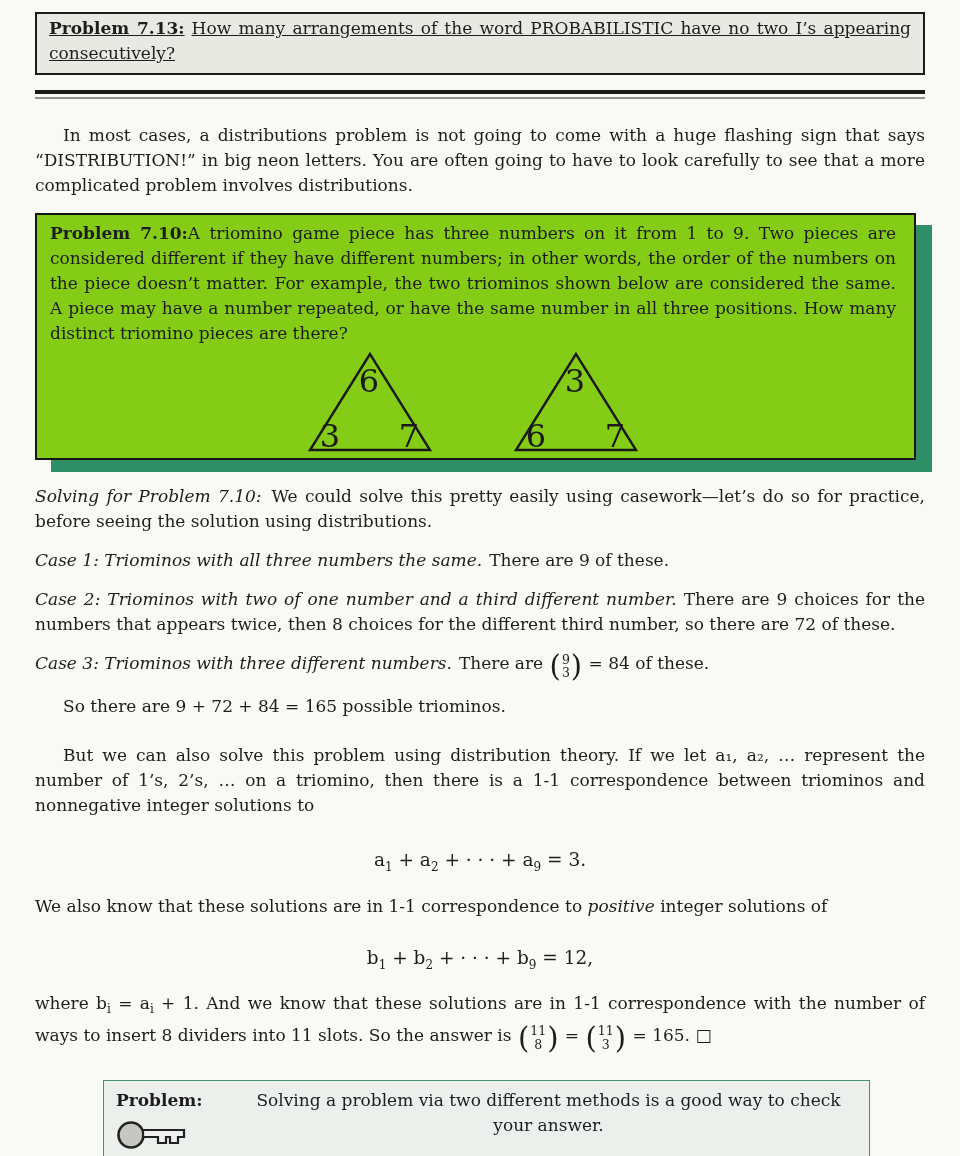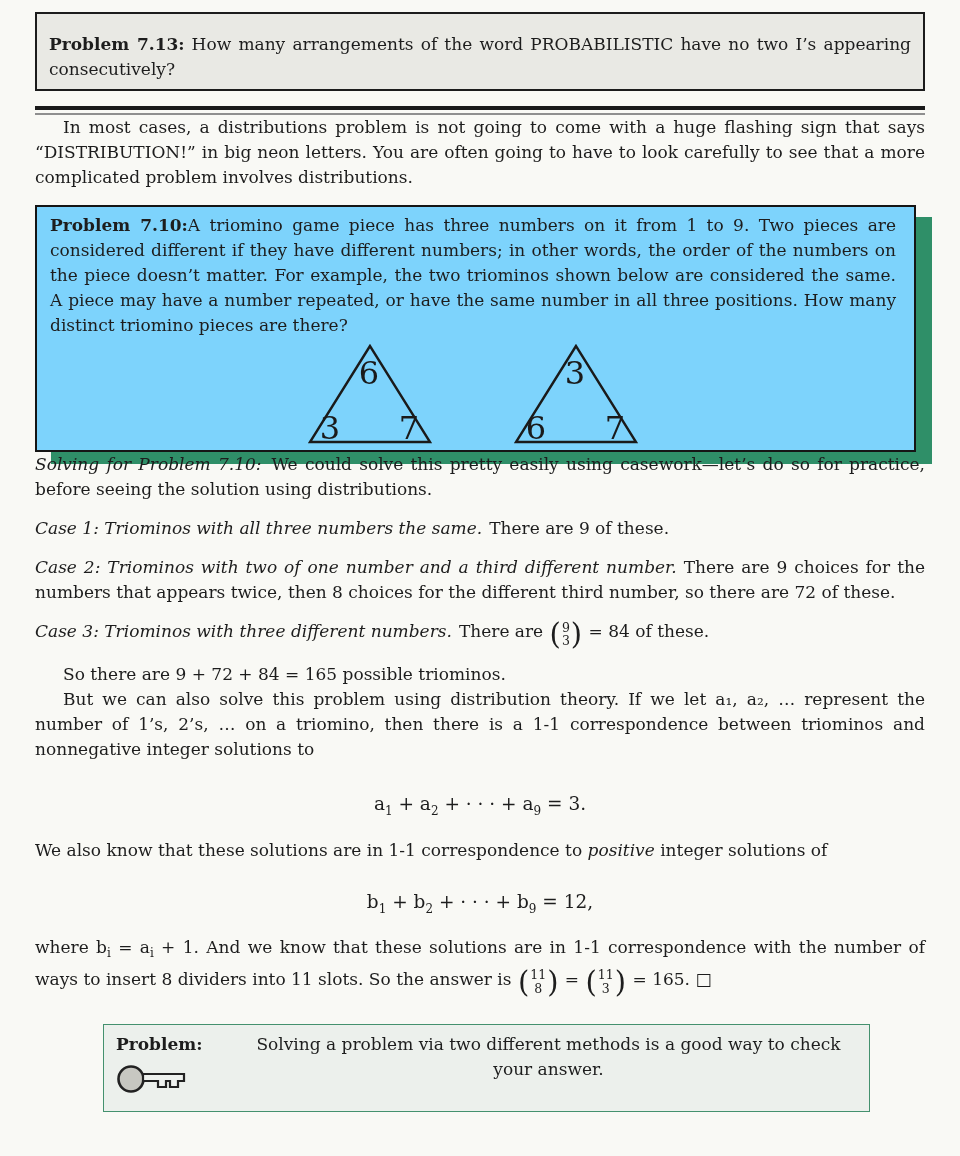--- a/index.html
+++ b/index.html
@@ -11,44 +11,45 @@
     font-size:17px;
     line-height:25px;
     overflow:hidden;
   }
   .page { padding:12px 35px 0 35px; }
 
   
   .problem-box {
     border:2px solid #1c1c1c;
     background:#e9e9e4;
-    padding:18px 12px 7px 12px;
+    padding:2px 12px 7px 12px;
     text-align:justify;
+    text-decoration:underline;
   }
   .problem-box b { margin-right:7px; }
 
   
   .rule-wrap { margin-top:15px; }
   .rule-dark { border-top:4px solid #1a1a1a; }
   .rule-light { border-top:2px solid #8f8f8f; margin-top:3px; }
 
   
-  .para { text-align:justify; }
+  .para { margin-top:24px; text-align:justify; }
   .indent { text-indent:28px; }
   .tight { margin-top:14px; }
   .ital { font-style:italic; }
   .lead-label { font-style:italic; margin-right:10px; }
   .case-label { font-style:italic; margin-right:7px; }
 
   
   .problem-box-shadow {
     margin-top:15px;
     margin-right:9px;
     border:2px solid #151515;
-    background:#7dd3fc;
+    background:#84cc16;
     box-shadow:16px 12px 0 #2f8f68;
     padding:6px 18px 4px 13px;
   }
   .problem-box-shadow .body-text { text-align:justify; }
   .figure-row {
     display:flex; justify-content:center; gap:78px;
     padding:4px 0 0 0;
   }
   .tri-num { font-size:32px; font-family:"DejaVu Serif", serif; fill:#1a1a1a; }
 

